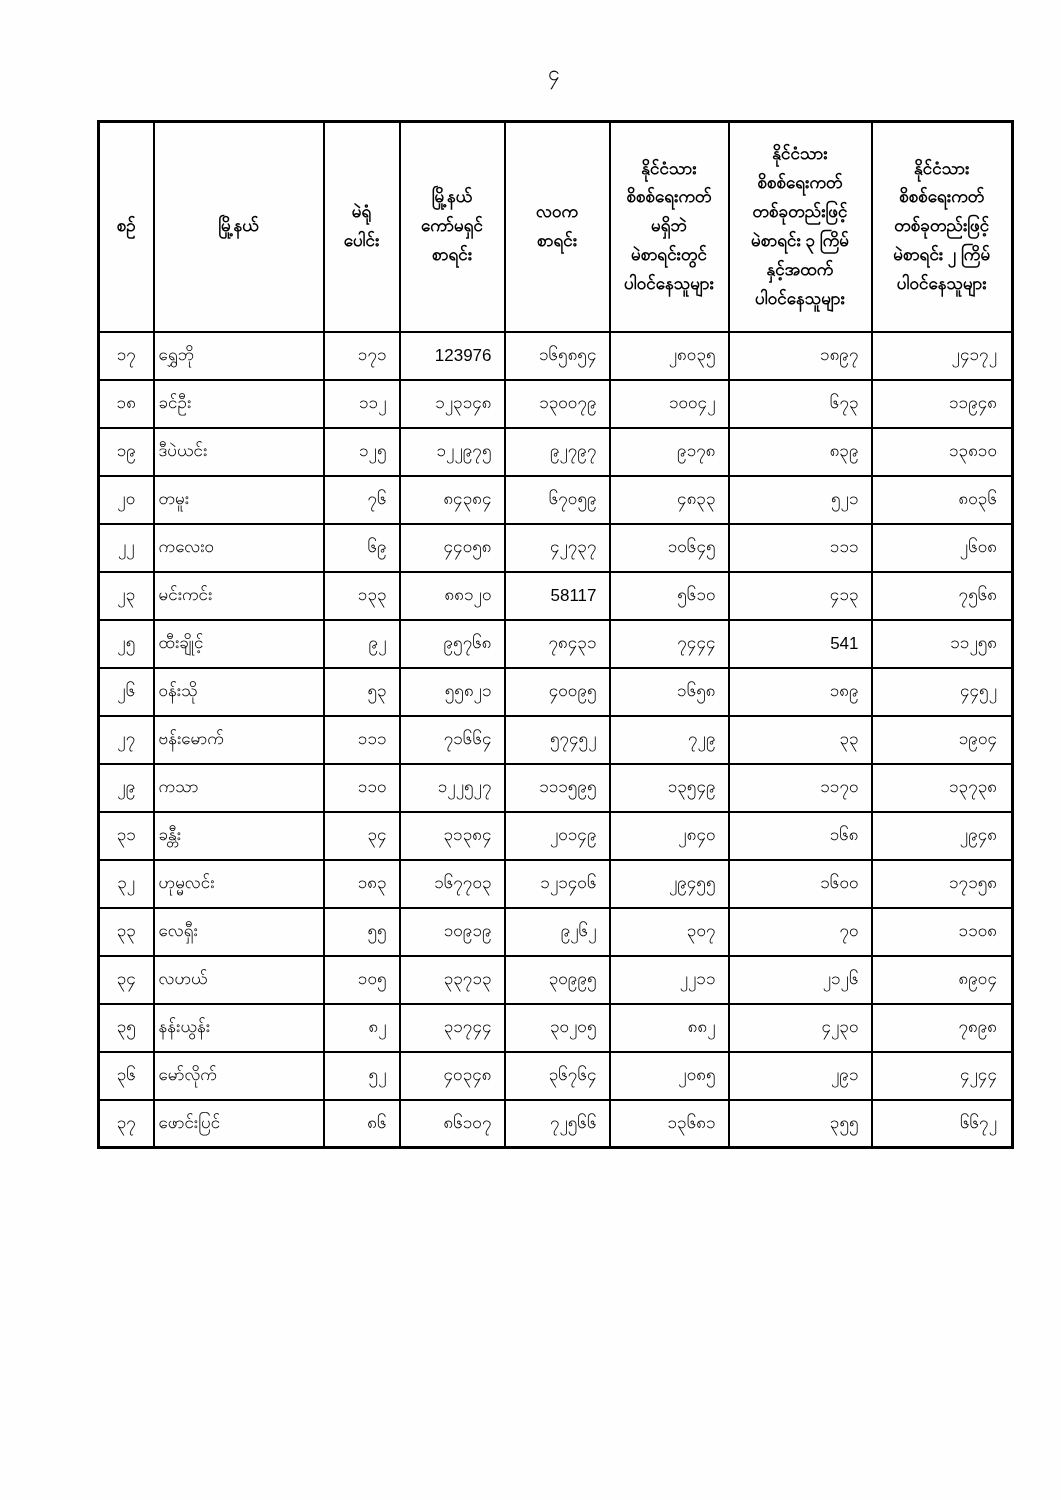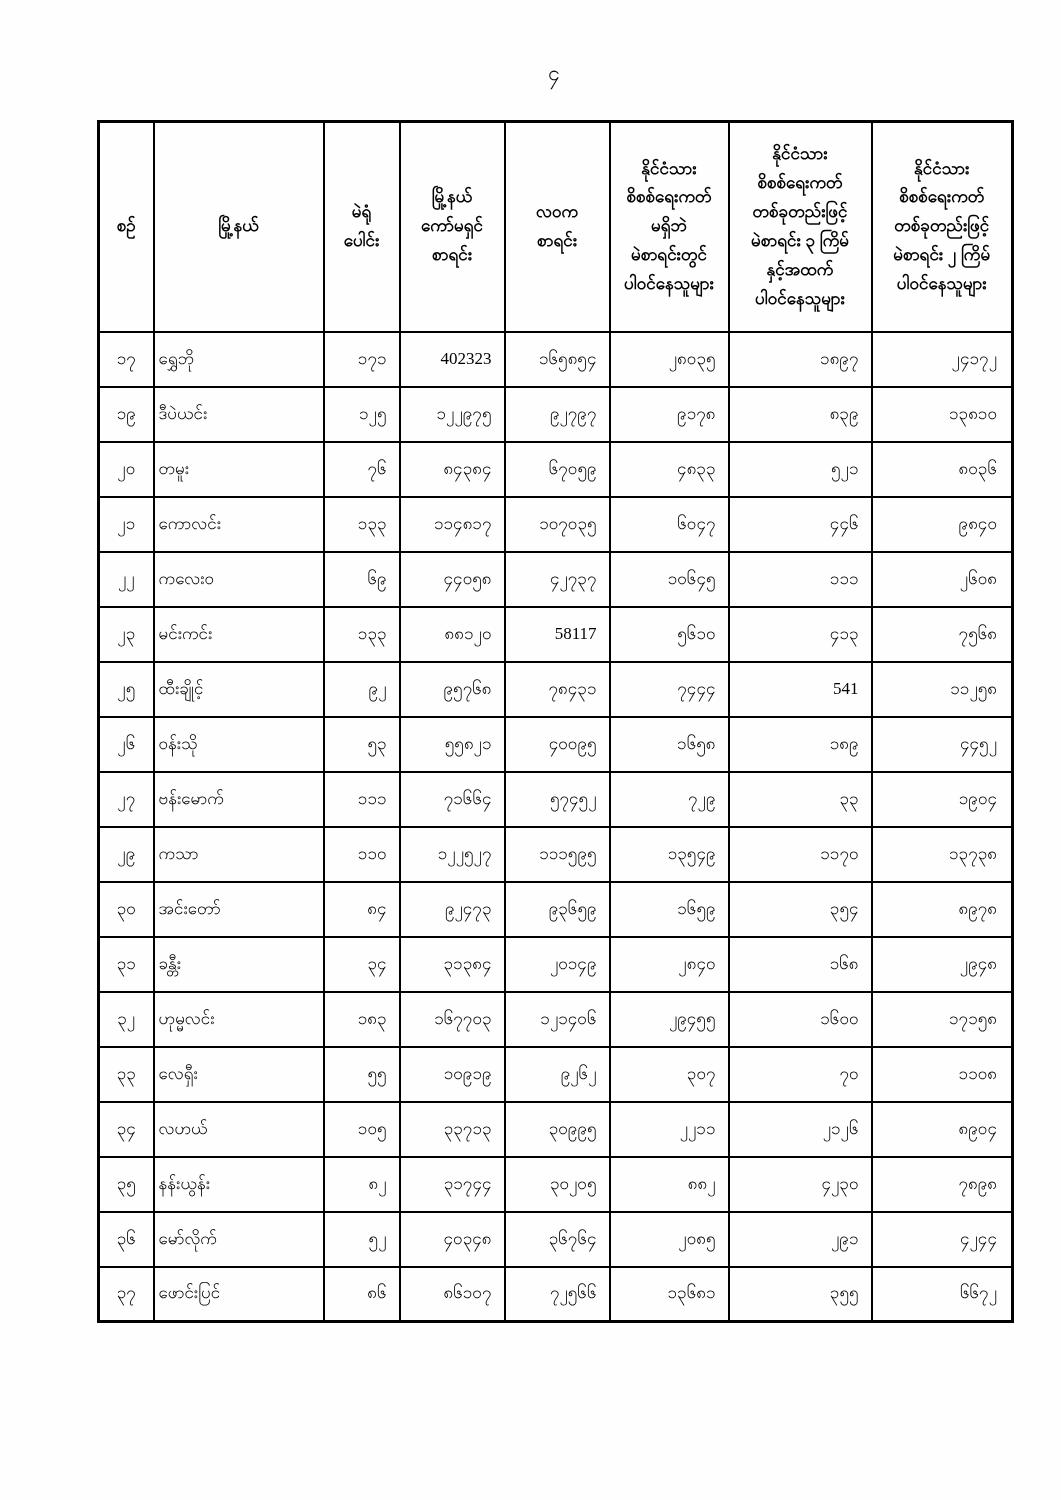--- a/index.html
+++ b/index.html
@@ -19,21 +19,21 @@
     font-size:17px;
   }
   .doc-table th, .doc-table td {
     border:2px solid #000;
     vertical-align:middle;
     overflow:hidden;
     padding:2px 4px;
     background:#fefefe;
   }
   .doc-table thead tr { height:210px; }
-  .doc-table tbody tr { height:55px;font-family:Liberation Serif, serif; }
+  .doc-table tbody tr { height:48px; }
   .doc-table th {
     font-weight:bold; text-align:center;
     white-space:pre-line; line-height:1.7; font-size:17px;
   }
   td.col-serial      { text-align:center; }
   td.col-township    { text-align:left;  }
   td.col-polling_stations, td.col-commission_list, td.col-immigration_list,
   td.col-no_nrc_in_list, td.col-same_nrc_3plus, td.col-same_nrc_2 {
     text-align:right; padding-right:12px;
   }
@@ -84,25 +84,35 @@
 တစ်ခုတည်းဖြင့်
 မဲစာရင်း ၂ ကြိမ်
 ပါဝင်နေသူများ</th>
       </tr>
     </thead>
     <tbody>
         <tr>
           <td class="col-serial">၁၇</td>
           <td class="col-township">ရွှေဘို</td>
           <td class="col-polling_stations">၁၇၁</td>
-          <td class="col-commission_list">402323</td>
+          <td class="col-commission_list">123976</td>
           <td class="col-immigration_list">၁၆၅၈၅၄</td>
           <td class="col-no_nrc_in_list">၂၈၀၃၅</td>
           <td class="col-same_nrc_3plus">၁၈၉၇</td>
           <td class="col-same_nrc_2">၂၄၁၇၂</td>
+        </tr>
+        <tr>
+          <td class="col-serial">၁၈</td>
+          <td class="col-township">ခင်ဦး</td>
+          <td class="col-polling_stations">၁၁၂</td>
+          <td class="col-commission_list">၁၂၃၁၄၈</td>
+          <td class="col-immigration_list">၁၃၀၀၇၉</td>
+          <td class="col-no_nrc_in_list">၁၀၀၄၂</td>
+          <td class="col-same_nrc_3plus">၆၇၃</td>
+          <td class="col-same_nrc_2">၁၁၉၄၈</td>
         </tr>
         <tr>
           <td class="col-serial">၁၉</td>
           <td class="col-township">ဒီပဲယင်း</td>
           <td class="col-polling_stations">၁၂၅</td>
           <td class="col-commission_list">၁၂၂၉၇၅</td>
           <td class="col-immigration_list">၉၂၇၉၇</td>
           <td class="col-no_nrc_in_list">၉၁၇၈</td>
           <td class="col-same_nrc_3plus">၈၃၉</td>
           <td class="col-same_nrc_2">၁၃၈၁၀</td>
@@ -111,30 +121,20 @@
           <td class="col-serial">၂၀</td>
           <td class="col-township">တမူး</td>
           <td class="col-polling_stations">၇၆</td>
           <td class="col-commission_list">၈၄၃၈၄</td>
           <td class="col-immigration_list">၆၇၀၅၉</td>
           <td class="col-no_nrc_in_list">၄၈၃၃</td>
           <td class="col-same_nrc_3plus">၅၂၁</td>
           <td class="col-same_nrc_2">၈၀၃၆</td>
         </tr>
         <tr>
-          <td class="col-serial">၂၁</td>
-          <td class="col-township">ကောလင်း</td>
-          <td class="col-polling_stations">၁၃၃</td>
-          <td class="col-commission_list">၁၁၄၈၁၇</td>
-          <td class="col-immigration_list">၁၀၇၀၃၅</td>
-          <td class="col-no_nrc_in_list">၆၀၄၇</td>
-          <td class="col-same_nrc_3plus">၄၄၆</td>
-          <td class="col-same_nrc_2">၉၈၄၀</td>
-        </tr>
-        <tr>
           <td class="col-serial">၂၂</td>
           <td class="col-township">ကလေးဝ</td>
           <td class="col-polling_stations">၆၉</td>
           <td class="col-commission_list">၄၄၀၅၈</td>
           <td class="col-immigration_list">၄၂၇၃၇</td>
           <td class="col-no_nrc_in_list">၁၀၆၄၅</td>
           <td class="col-same_nrc_3plus">၁၁၁</td>
           <td class="col-same_nrc_2">၂၆၀၈</td>
         </tr>
         <tr>
@@ -181,30 +181,20 @@
           <td class="col-serial">၂၉</td>
           <td class="col-township">ကသာ</td>
           <td class="col-polling_stations">၁၁၀</td>
           <td class="col-commission_list">၁၂၂၅၂၇</td>
           <td class="col-immigration_list">၁၁၁၅၉၅</td>
           <td class="col-no_nrc_in_list">၁၃၅၄၉</td>
           <td class="col-same_nrc_3plus">၁၁၇၀</td>
           <td class="col-same_nrc_2">၁၃၇၃၈</td>
         </tr>
         <tr>
-          <td class="col-serial">၃၀</td>
-          <td class="col-township">အင်းတော်</td>
-          <td class="col-polling_stations">၈၄</td>
-          <td class="col-commission_list">၉၂၄၇၃</td>
-          <td class="col-immigration_list">၉၃၆၅၉</td>
-          <td class="col-no_nrc_in_list">၁၆၅၉</td>
-          <td class="col-same_nrc_3plus">၃၅၄</td>
-          <td class="col-same_nrc_2">၈၉၇၈</td>
-        </tr>
-        <tr>
           <td class="col-serial">၃၁</td>
           <td class="col-township">ခန္တီး</td>
           <td class="col-polling_stations">၃၄</td>
           <td class="col-commission_list">၃၁၃၈၄</td>
           <td class="col-immigration_list">၂၀၁၄၉</td>
           <td class="col-no_nrc_in_list">၂၈၄၀</td>
           <td class="col-same_nrc_3plus">၁၆၈</td>
           <td class="col-same_nrc_2">၂၉၄၈</td>
         </tr>
         <tr>

